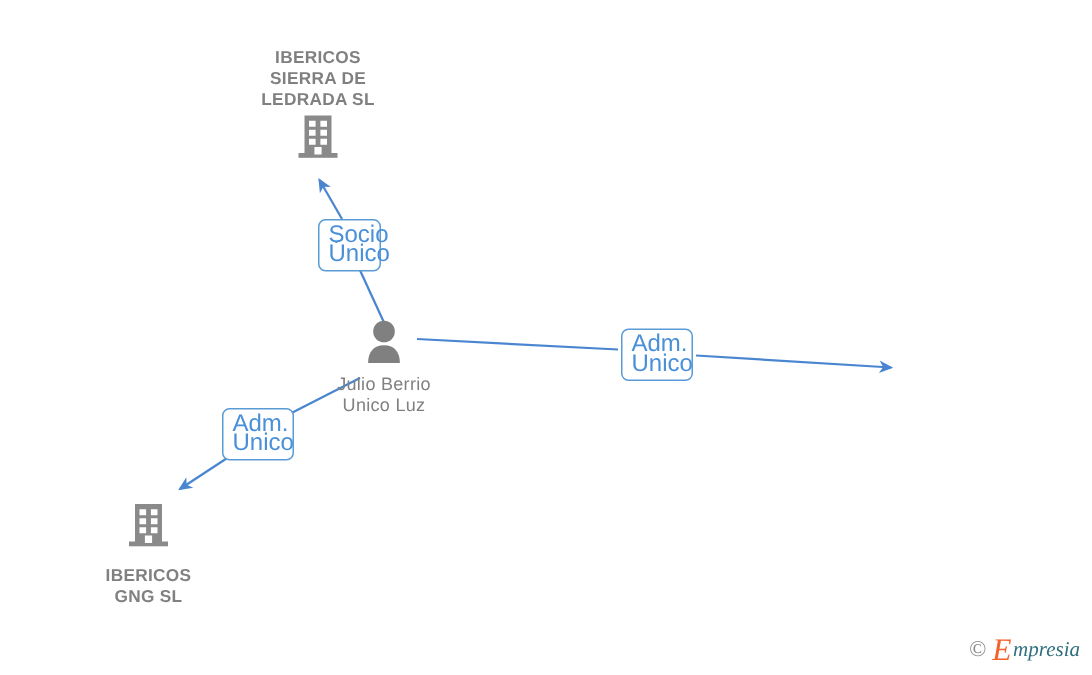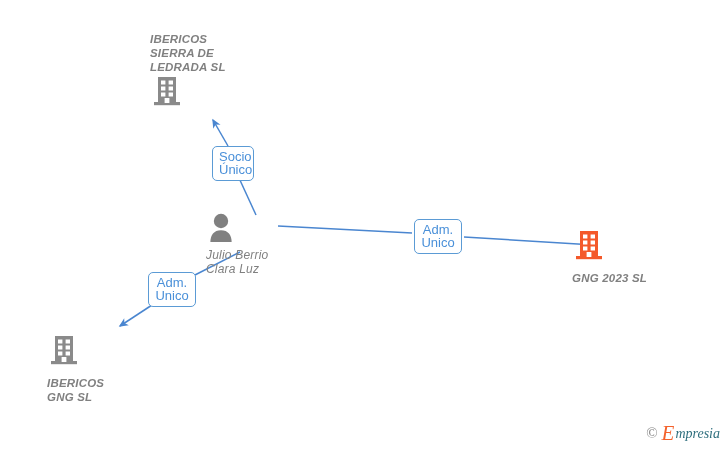--- a/index.html
+++ b/index.html
@@ -19,22 +19,22 @@
   }
   #wires {
     position: absolute;
     left: 0;
     top: 0;
     width: 728px;
     height: 450px;
   }
   .node {
     position: absolute;
+    text-align: center;
     user-select: none;
-    font-style: italic;
   }
   .node-label {
     font-size: 11.5px;
     line-height: 14px;
     color: #808080;
     letter-spacing: 0.2px;
     white-space: pre-line;
     font-family: "Liberation Sans", sans-serif;
   }
   .company-label {
@@ -48,21 +48,21 @@
     display: block;
     margin: 0 auto;
   }
   
   .edge-label {
     position: absolute;
     border: 1px solid #5b9bd5;
     border-radius: 5px;
     background: #ffffff;
     color: #4a90d9;
-    font-size: 13px;
+    font-size: 16px;
     line-height: 13px;
     text-align: center;
     padding: 3px 6px 4px 6px;
     white-space: pre-line;
     font-family: "Liberation Sans", sans-serif;
     box-sizing: border-box;
   }
   
   #watermark {
     position: absolute;
@@ -146,42 +146,26 @@
 Único</div>
 
   <div class="node" style="left:206px; top:212px; width:100px;">
     <span class="icon-wrap">
       <svg width="30" height="32" viewBox="0 0 30 32" xmlns="http://www.w3.org/2000/svg">
         <circle cx="15" cy="9" r="7.2" fill="#808080"></circle>
         <path d="M15,18.2 C22.2,18.2 25.6,23 25.6,30 L4.4,30 C4.4,23 7.8,18.2 15,18.2 Z" fill="#808080"></path>
       </svg>
     </span>
     <div class="node-label person-label">Julio Berrio
-Clara Luz</div>
+Unico Luz</div>
   </div>
 
   <div class="edge-label" style="left:414px; top:219px; width:48px;">Adm.
 Unico</div>
 
-  <div class="node" style="left:572px; top:228px; width:104px;">
-    <span class="icon-wrap">
-      <svg width="34" height="34" viewBox="0 0 34 34" xmlns="http://www.w3.org/2000/svg">
-        <rect x="8" y="3" width="18" height="26" fill="#f4592a"></rect>
-        <rect x="4" y="28" width="26" height="3.2" fill="#f4592a"></rect>
-        <rect x="11" y="6.5" width="4.4" height="4" fill="#ffffff"></rect>
-        <rect x="18.6" y="6.5" width="4.4" height="4" fill="#ffffff"></rect>
-        <rect x="11" y="12.5" width="4.4" height="4" fill="#ffffff"></rect>
-        <rect x="18.6" y="12.5" width="4.4" height="4" fill="#ffffff"></rect>
-        <rect x="11" y="18.5" width="4.4" height="4" fill="#ffffff"></rect>
-        <rect x="18.6" y="18.5" width="4.4" height="4" fill="#ffffff"></rect>
-        <rect x="14.6" y="24" width="4.8" height="5" fill="#ffffff"></rect>
-      </svg>
-    </span>
-    <div class="node-label company-label" style="margin-top:5px;">GNG 2023  SL</div>
-  </div>
 
   <div class="edge-label" style="left:148px; top:272px; width:48px;">Adm.
 Unico</div>
 
   <div class="node" style="left:47px; top:333px; width:104px;">
     <span class="icon-wrap">
       <svg width="34" height="34" viewBox="0 0 34 34" xmlns="http://www.w3.org/2000/svg">
         <rect x="8" y="3" width="18" height="26" fill="#8a8a8a"></rect>
         <rect x="4" y="28" width="26" height="3.2" fill="#8a8a8a"></rect>
         <rect x="11" y="6.5" width="4.4" height="4" fill="#ffffff"></rect>

